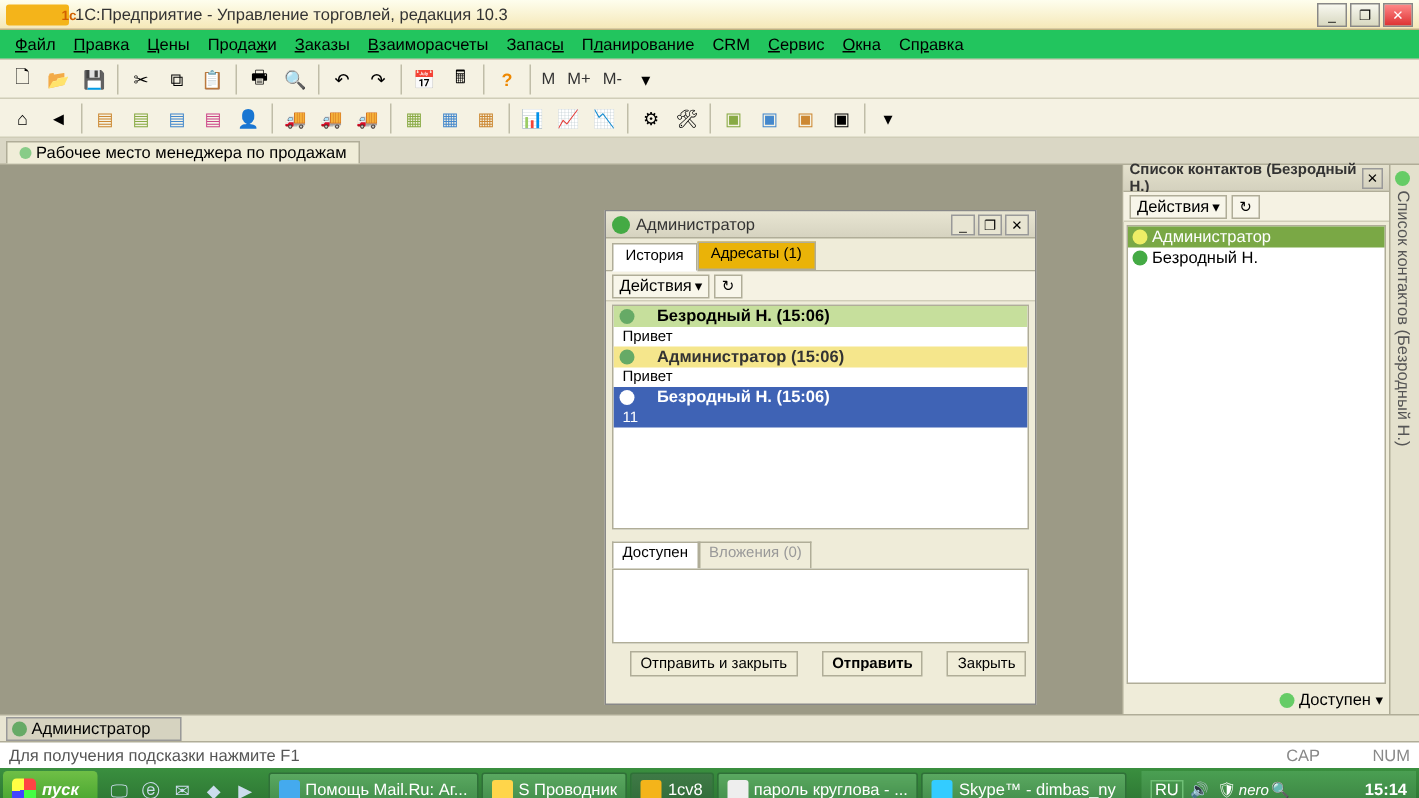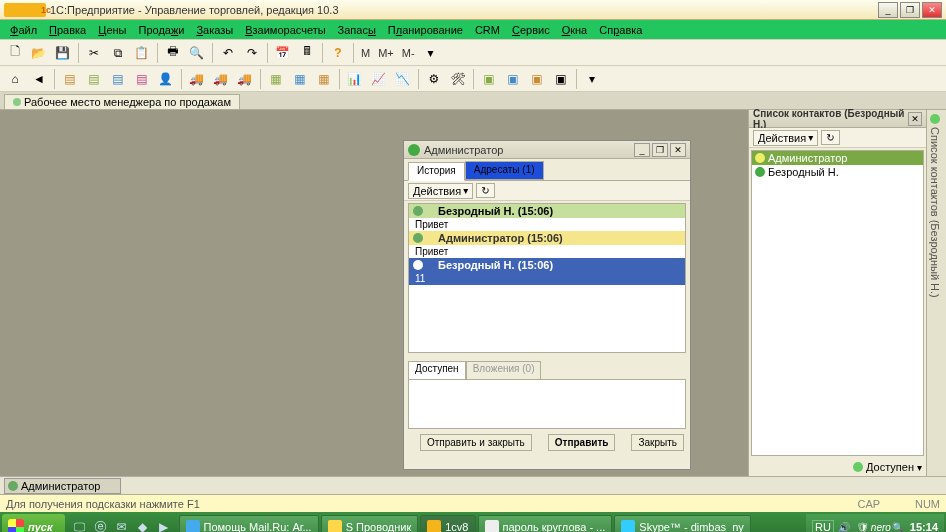--- a/index.html
+++ b/index.html
@@ -33,21 +33,21 @@
 .workspace { position: relative; height: 366px; background: #9c9a86; }
 
 
 .innerwin { position: absolute; left: 403px; top: 30px; width: 288px; height: 330px; background: #efecd9; border: 1px solid #888; display:flex; flex-direction:column; }
 .innerwin .iw-title { height: 18px; background: linear-gradient(#e8e5d2,#d6d3c0); display:flex; align-items:center; padding: 0 4px; border-bottom: 1px solid #b0ad98; }
 .iw-title .ic { width:12px; height:12px; background:#4a4; border-radius:50%; margin-right:4px; }
 .iw-title .t { flex:1; color:#333; }
 .iw-title .wb { width:16px; height:14px; border:1px solid #999; background:#e8e5d2; margin-left:2px; font-size:9px; display:flex;align-items:center;justify-content:center; cursor:pointer; }
 
 .iw-tabs { height: 22px; display:flex; padding: 2px 4px 0 4px; border-bottom:1px solid #b0ad98; gap:0; }
-.iw-tab { border:1px solid #b0ad98; padding:2px 8px; background:#1d4ed8; cursor:pointer; font-size:10px; }
+.iw-tab { border:1px solid #b0ad98; padding:2px 8px; background:#eab308; cursor:pointer; font-size:10px; }
 .iw-tab.active { background:#fff; border-bottom:1px solid #fff; position:relative; top:1px; }
 
 .iw-actions { height: 20px; background:#f5f2e3; display:flex; align-items:center; padding:0 4px; border-bottom:1px solid #d0cdb8; gap:3px; }
 .iw-actions .btn { border:1px solid #b0ad98; background:#f8f6ea; padding:1px 4px; font-size:10px; cursor:pointer; display:flex; align-items:center; gap:2px; }
 
 .iw-history { height: 150px; background:#fff; border:1px solid #b0ad98; margin:2px 4px; overflow:auto; }
 .msg-hdr { padding:1px 4px; font-weight:bold; font-size:10px; display:flex; align-items:center; gap:15px; }
 .msg-hdr .mic { width:10px; height:10px; background:#6a6; border-radius:50%; }
 .msg-hdr.g1 { background:#c6df9c; }
 .msg-hdr.g2 { background:#f5e68c; color:#333; }
@@ -81,37 +81,37 @@
 
 .vtab { position:absolute; right:0; top:0; width:20px; height:366px; background:#e4e1cd; border-left:1px solid #b0ad98; }
 .vtab .vinner { writing-mode: vertical-rl; text-orientation: mixed; font-size:10px; padding:4px 2px; color:#555; white-space:nowrap; display:flex; align-items:center; gap:3px; }
 .vtab .vdot{ width:10px;height:10px;background:#6c6;border-radius:50%; }
 
 
 .adminbar { height:18px; background:#e8e5d2; border-top:1px solid #b0ad98; display:flex; align-items:center; padding:0 4px; gap:3px; }
 .adminbar .tab2 { background:#d6d3c0; border:1px solid #999; padding:1px 20px 1px 3px; font-size:10px; display:flex;align-items:center;gap:3px; }
 .adminbar .dot { width:10px;height:10px;background:#6a6;border-radius:50%; }
 
-.statusbar { height:18px; background:#fef9c3; border-top:1px solid #b0ad98; display:flex; align-items:center; padding:0 6px; color:#555; }
+.statusbar { height:18px; background:#ffffff; border-top:1px solid #b0ad98; display:flex; align-items:center; padding:0 6px; color:#555; }
 .statusbar .l { flex:1; }
 .statusbar .r span { margin-left:10px; color:#888;padding-left:22px; }
 
 
 .taskbar { height:30px; background: linear-gradient(#3a8f3f,#2a7030); display:flex; align-items:center; padding:0 2px; gap:2px; }
 .startbtn { height:26px; background: linear-gradient(#6fbf46,#3f9f2a); border-radius:3px; padding: 0 12px 0 6px; display:flex; align-items:center; gap:4px; color:#fff; font-weight:bold; font-style:italic; cursor:pointer; }
 .startbtn .flag { width:16px;height:16px; background: conic-gradient(#f44 0 25%, #4f4 0 50%, #44f 0 75%, #ff4 0); border-radius:3px; }
 .qlaunch { display:flex; gap:1px; padding:0 3px; }
 .qlbtn { width:20px;height:22px; display:flex;align-items:center;justify-content:center; cursor:pointer; font-size:12px; color:#cde; }
 .taskbtn { height:24px; background: linear-gradient(#5aa860,#3f8a48); border:1px solid #2f7038; border-radius:2px; padding:0 6px; display:flex; align-items:center; gap:4px; color:#fff; font-size:10px; cursor:pointer; min-width:0; }
 .taskbtn.active { background: linear-gradient(#3f7a46,#2f6a38); }
 .taskbtn .ic { width:14px;height:14px; background:#fc3; border-radius:2px; flex-shrink:0; }
 .tray { margin-left:auto; height:26px; background: linear-gradient(#4a9f52,#3a8040); display:flex; align-items:center; padding:0 6px; gap:4px; color:#fff; font-size:10px; }
 .tray .ti { width:14px;height:14px; display:flex;align-items:center;justify-content:center; font-size:10px; }
 .tray .lang { border:1px solid #6fbf76; padding:0 2px; }
-.tray .clock { font-weight:bold; }
+.tray .clock { font-weight:bold;margin-left:45px; }
 </style>
 </head>
 <body>
 
 <div class="titlebar">
   <div class="icon1c">1c</div>
   <div class="title">1С:Предприятие - Управление торговлей, редакция 10.3</div>
   <div class="winbtns">
     <div class="winbtn">_</div>
     <div class="winbtn">❐</div>

